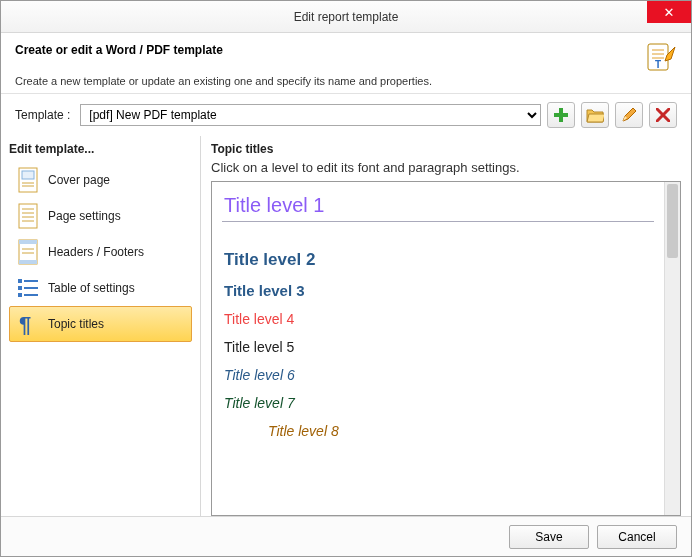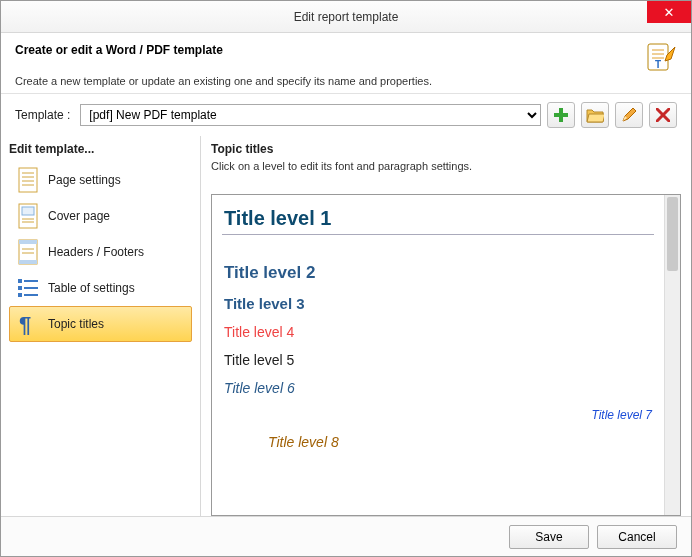--- a/index.html
+++ b/index.html
@@ -23,31 +23,31 @@
   .split { flex:1; display:flex; overflow:hidden; }
   .leftpanel { width:200px; border-right:1px solid #d8d8d8; padding:6px 8px; }
   .leftpanel .panelhdr { font-weight:bold; font-size:12px; margin-bottom:6px; }
   .navlist { display:flex; flex-direction:column; }
   .navitem { display:flex; align-items:center; height:36px; padding:0 6px; border:1px solid transparent; border-radius:2px; gap:8px; cursor:default; }
   .navitem .icon { width:24px; height:28px; display:flex; align-items:center; justify-content:center; }
   .navitem.selected { background:linear-gradient(#ffe9a4,#ffd452); border:1px solid #e6a23c; }
   
   .rightpanel { flex:1; display:flex; flex-direction:column; padding:6px 10px 0 10px; overflow:hidden; }
   .rightpanel .panelhdr { font-weight:bold; font-size:12px; margin-bottom:4px; }
-  .rightpanel .sub { font-size:11px; color:#333; margin-bottom:22px; }
+  .rightpanel .sub { font-size:13px; color:#333; margin-bottom:6px; }
   .titlebox { flex:1; border:1px solid #999; background:#fff; overflow:hidden; position:relative; display:flex; }
   .titlelist { flex:1; overflow-y:auto; padding:6px 10px; }
   .titleitem { padding:6px 2px; cursor:default; white-space:nowrap; }
-  .titleitem.l1 { font-size:20px; font-weight:bold; color:#0c4a6e; border-bottom:1px solid #aab; padding-bottom:4px; }
+  .titleitem.l1 { font-size:20px; font-weight:normal; color:#8b5cf6; border-bottom:1px solid #aab; padding-bottom:4px; }
   .titleitem.l2 { font-size:17px; font-weight:bold; color:#2a5a8a; margin-top:22px;}
   .titleitem.l3 { font-size:15px; font-weight:bold; color:#2a5a8a; }
   .titleitem.l4 { font-size:14px; color:#ef4444; }
   .titleitem.l5 { font-size:14px; color:#222; }
   .titleitem.l6 { font-size:14px; font-style:italic; color:#2a5a8a; }
-  .titleitem.l7 { font-size:12px; font-style:italic; color:#1d4ed8;text-align:right; }
+  .titleitem.l7 { font-size:14px; font-style:italic; color:#14532d; }
   .titleitem.l8 { font-size:14px; font-style:italic; color:#a16207;margin-left:44px; }
   
   .footer { height:40px; border-top:1px solid #d8d8d8; display:flex; justify-content:flex-end; align-items:center; padding:0 14px; gap:8px; background:#fbfbfb; }
   .footer button { width:80px; height:24px; border:1px solid #aaa; background:linear-gradient(#fdfdfd,#ececec); border-radius:2px; font-size:12px; }
   .fake-scrollbar{ width:16px; background:#efefef; border-left:1px solid #ddd; position:relative;}
   .fake-scrollbar .thumb{ position:absolute; top:2px; left:2px; right:2px; height:74px; background:#c9c9c9; border-radius:2px;}
 </style>
 </head>
 <body>
 
@@ -109,39 +109,39 @@
   <div class="split">
 
     <div class="leftpanel">
       <div class="panelhdr">Edit template...</div>
       <div class="navlist">
 
         <div class="navitem">
           <span class="icon">
             <svg width="20" height="26" viewBox="0 0 20 26">
                 <rect x="1" y="1" width="18" height="24" fill="#fff" stroke="#d1a640"></rect>
+                <rect x="4" y="4" width="12" height="8" fill="#e6f0fa" stroke="#88b3dd"></rect>
+                <line x1="4" y1="16" x2="16" y2="16" stroke="#d1a640"></line>
+                <line x1="4" y1="19" x2="16" y2="19" stroke="#d1a640"></line>
+              </svg>
+          </span>
+          <span>Cover page</span>
+        </div>
+
+        <div class="navitem">
+          <span class="icon">
+            <svg width="20" height="26" viewBox="0 0 20 26">
+                <rect x="1" y="1" width="18" height="24" fill="#fff" stroke="#d1a640"></rect>
                 <line x1="4" y1="6" x2="16" y2="6" stroke="#d1a640"></line>
                 <line x1="4" y1="10" x2="16" y2="10" stroke="#d1a640"></line>
                 <line x1="4" y1="14" x2="16" y2="14" stroke="#d1a640"></line>
                 <line x1="4" y1="18" x2="16" y2="18" stroke="#d1a640"></line>
               </svg>
           </span>
           <span>Page settings</span>
-        </div>
-
-        <div class="navitem">
-          <span class="icon">
-            <svg width="20" height="26" viewBox="0 0 20 26">
-                <rect x="1" y="1" width="18" height="24" fill="#fff" stroke="#d1a640"></rect>
-                <rect x="4" y="4" width="12" height="8" fill="#e6f0fa" stroke="#88b3dd"></rect>
-                <line x1="4" y1="16" x2="16" y2="16" stroke="#d1a640"></line>
-                <line x1="4" y1="19" x2="16" y2="19" stroke="#d1a640"></line>
-              </svg>
-          </span>
-          <span>Cover page</span>
         </div>
 
         <div class="navitem">
           <span class="icon">
             <svg width="20" height="26" viewBox="0 0 20 26">
                 <rect x="1" y="1" width="18" height="24" fill="#fff" stroke="#d1a640"></rect>
                 <rect x="1" y="1" width="18" height="4" fill="#bcd5ef"></rect>
                 <rect x="1" y="21" width="18" height="4" fill="#bcd5ef"></rect>
                 <line x1="4" y1="10" x2="16" y2="10" stroke="#d1a640"></line>
                 <line x1="4" y1="14" x2="16" y2="14" stroke="#d1a640"></line>

